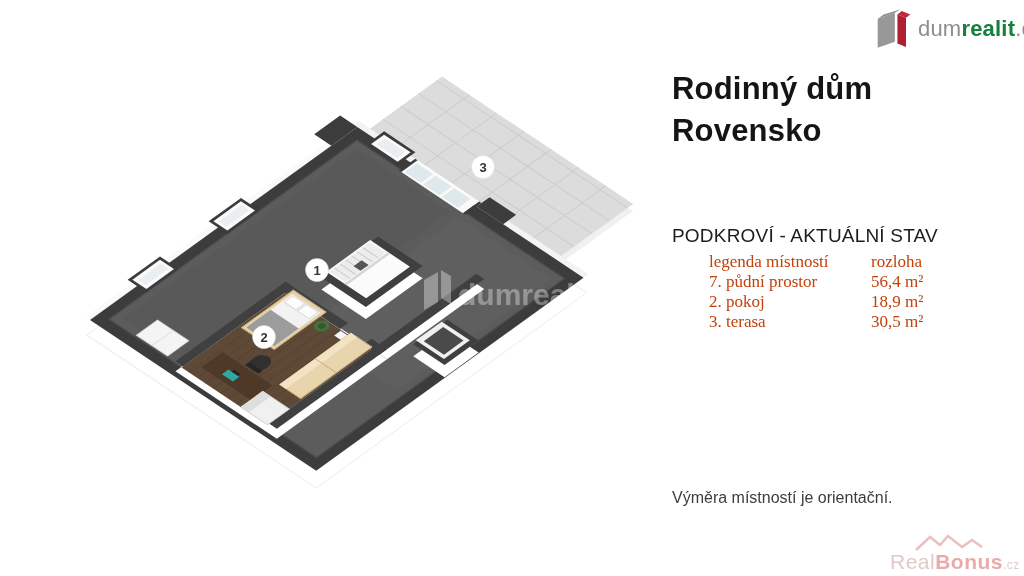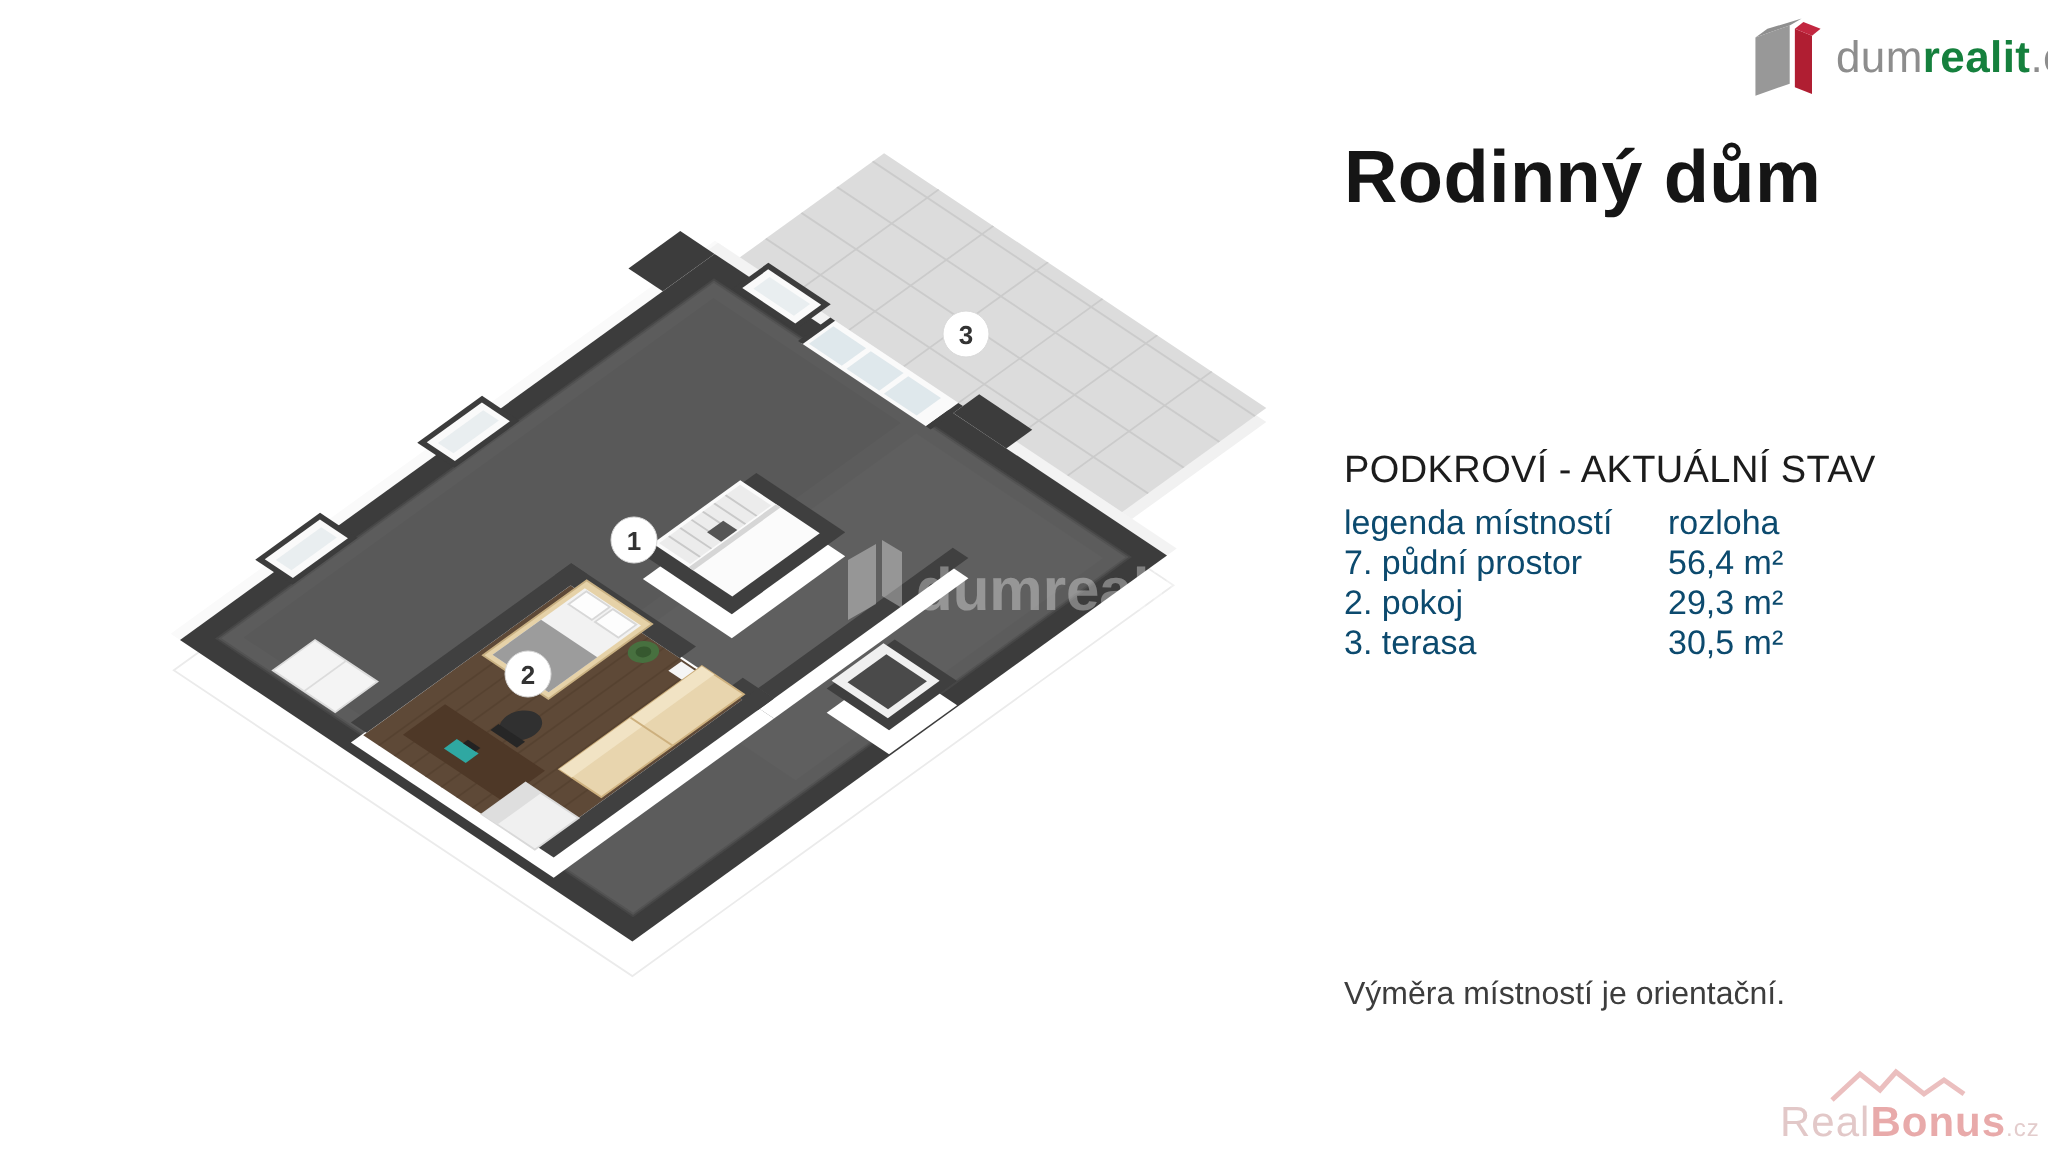--- a/index.html
+++ b/index.html
@@ -1,22 +1,22 @@
 <!DOCTYPE html>
 <html><head>
 <meta charset="utf-8">
 <style>
   html,body{margin:0;padding:0;}
   body{width:1024px;height:576px;background:#ffffff;position:relative;overflow:hidden;
        font-family:"Liberation Sans","DejaVu Sans",sans-serif;}
   .abs{position:absolute;}
   
-  #title{left:672px;top:68px;font-size:37px;font-weight:bold;color:#151515;line-height:42px;letter-spacing:.2px;}
+  #title{left:672px;top:68px;font-size:31px;font-weight:bold;color:#151515;line-height:42px;letter-spacing:.2px;}
   #plan-heading{left:672px;top:225px;font-size:19px;font-weight:normal;color:#1c1c1c;letter-spacing:.2px;}
-  .legend-row{left:672px;width:300px;height:20px;font-size:17px;color:#0c4a6e;}
+  .legend-row{left:709px;width:300px;height:20px;font-size:17px;color:#c2410c;font-family:Liberation Serif, serif;}
   .legend-row .val{position:absolute;left:162px;top:0;}
   #note{left:672px;top:489px;font-size:16px;color:#3d3d3d;}
   
   #logo{left:876px;top:8px;display:flex;align-items:center;}
   #logo-text{font-size:22px;color:#8d8d8d;margin-left:6px;letter-spacing:.2px;}
   #logo-text b{color:#15803d;}
   
   #realbonus{left:880px;top:532px;width:140px;height:42px;opacity:.85;}
   #realbonus .txt{position:absolute;left:10px;top:18px;font-size:21px;color:#debfbf;letter-spacing:.5px;}
   #realbonus .txt b{color:#e59c9c;}
@@ -212,35 +212,36 @@
     <polygon points="2,13 22,6 22,40 2,47" fill="#989898" transform="translate(0,-2)"></polygon>
     <polygon points="2,11 9,6 29,0 22,4" fill="#8f8f8f"></polygon>
     <polygon points="25,6 35,10 35,44 25,40" fill="#b01e32"></polygon>
     <polygon points="25,6 30,2 40,6 35,10" fill="#c22740"></polygon>
   </svg>
   <span id="logo-text"><span>dum</span><b>realit</b><span>.cz</span></span>
 </div>
 
 <div class="abs" id="title">
   <div>Rodinný dům</div>
+  <div>Rovensko</div>
 </div>
 
 <div class="abs" id="plan-heading">PODKROVÍ - AKTUÁLNÍ STAV</div>
 
 <div class="abs legend-row" style="top:252px">
   <span>legenda místností</span>
   <span class="val">rozloha</span>
 </div>
 <div class="abs legend-row" style="top:272px">
   <span>7. půdní prostor</span>
   <span class="val">56,4 m²</span>
 </div>
 <div class="abs legend-row" style="top:292px">
   <span>2. pokoj</span>
-  <span class="val">29,3 m²</span>
+  <span class="val">18,9 m²</span>
 </div>
 <div class="abs legend-row" style="top:312px">
   <span>3. terasa</span>
   <span class="val">30,5 m²</span>
 </div>
 
 <div class="abs" id="note">Výměra místností je orientační.</div>
 
 <div class="abs" id="realbonus">
   <svg width="140" height="20" viewBox="0 0 140 20" style="position:absolute;left:0;top:0">

